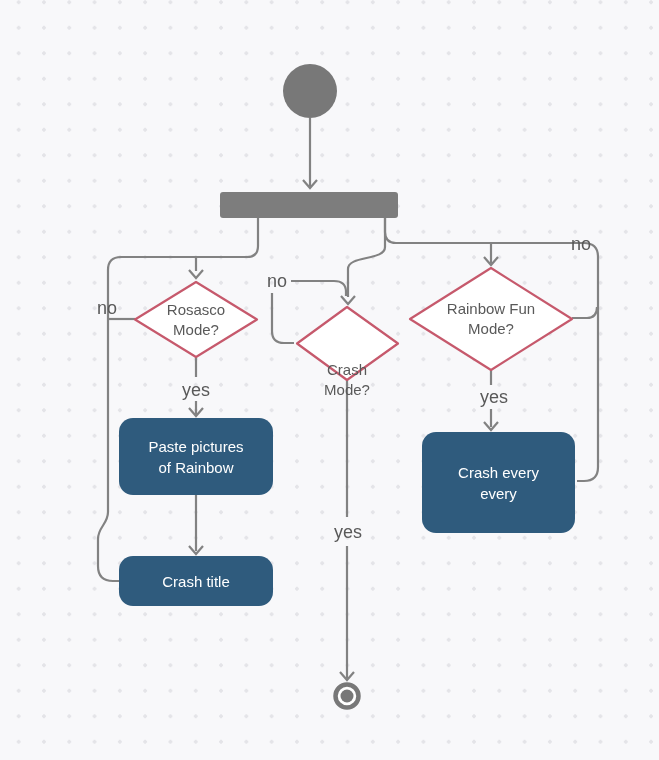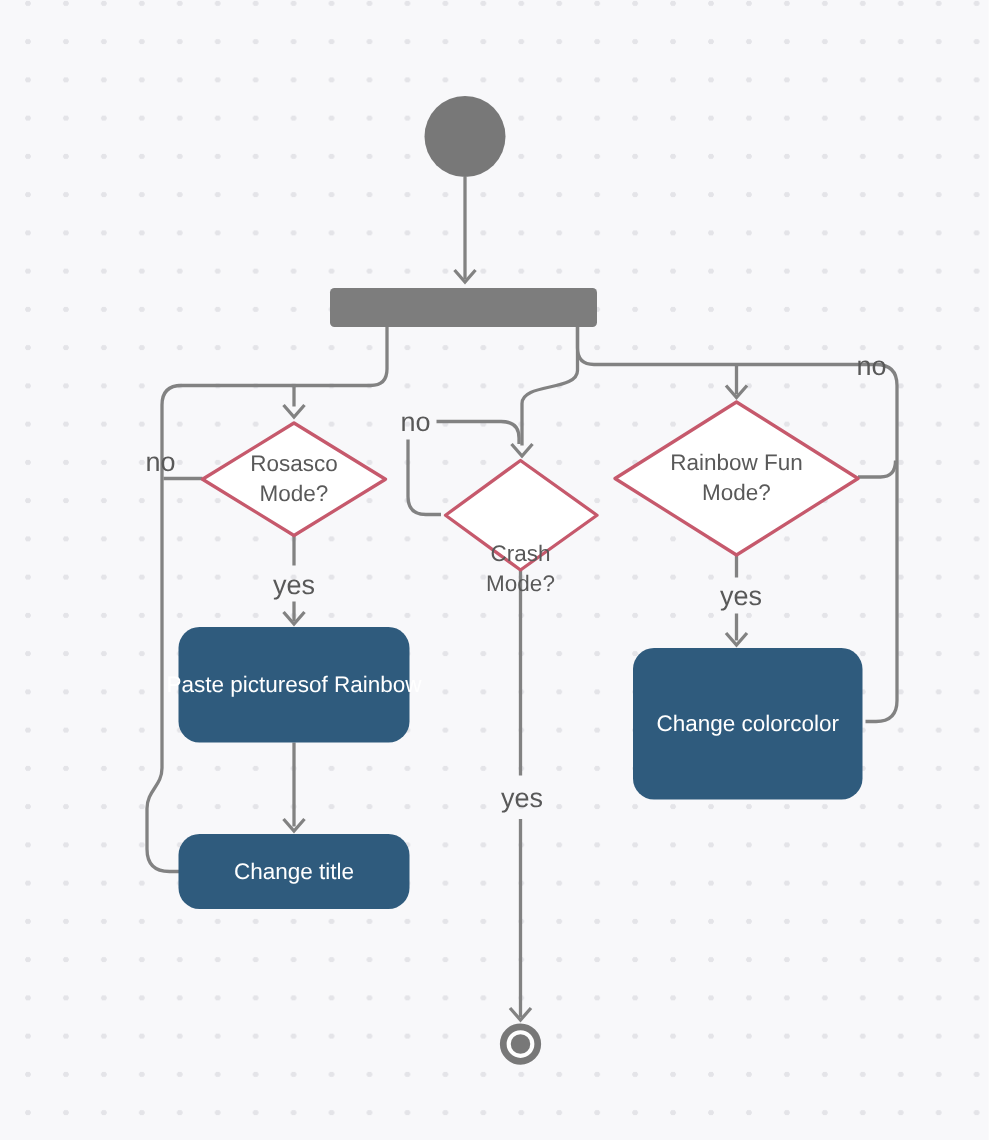--- a/index.html
+++ b/index.html
@@ -45,21 +45,21 @@
   }
   .decision-text span { display: block; white-space: nowrap; }
   .action-box {
     position: absolute;
     background: #2f5b7d;
     border-radius: 14px;
     color: #ffffff;
     font-size: 15px;
     line-height: 21px;
     display: flex;
-    flex-direction: row;
+    flex-direction: column;
     align-items: center;
     justify-content: center;
     text-align: center;
   }
   .action-box span { display: block; white-space: nowrap; }
 </style>
 </head>
 <body>
 
 <div class="canvas">
@@ -158,25 +158,25 @@
   <div class="decision-text" style="left:491px; top:319px;">
     <span>Rainbow Fun</span>
     <span>Mode?</span>
   </div>
 
   <div class="action-box" style="left:119px; top:418px; width:154px; height:77px;">
     <span>Paste pictures</span>
     <span>of Rainbow</span>
   </div>
   <div class="action-box" style="left:119px; top:556px; width:154px; height:50px;">
-    <span>Change title</span>
+    <span>Crash title</span>
   </div>
   <div class="action-box" style="left:422px; top:432px; width:153px; height:101px;">
-    <span>Change color</span>
-    <span>color</span>
+    <span>Crash every</span>
+    <span>every</span>
   </div>
 
   <div class="lbl" style="left:107px; top:308px;">no</div>
   <div class="lbl" style="left:196px; top:390px;">yes</div>
   <div class="lbl" style="left:277px; top:281px;">no</div>
   <div class="lbl" style="left:348px; top:532px;">yes</div>
   <div class="lbl" style="left:581px; top:244px;">no</div>
   <div class="lbl" style="left:494px; top:397px;">yes</div>
 
 </div>

